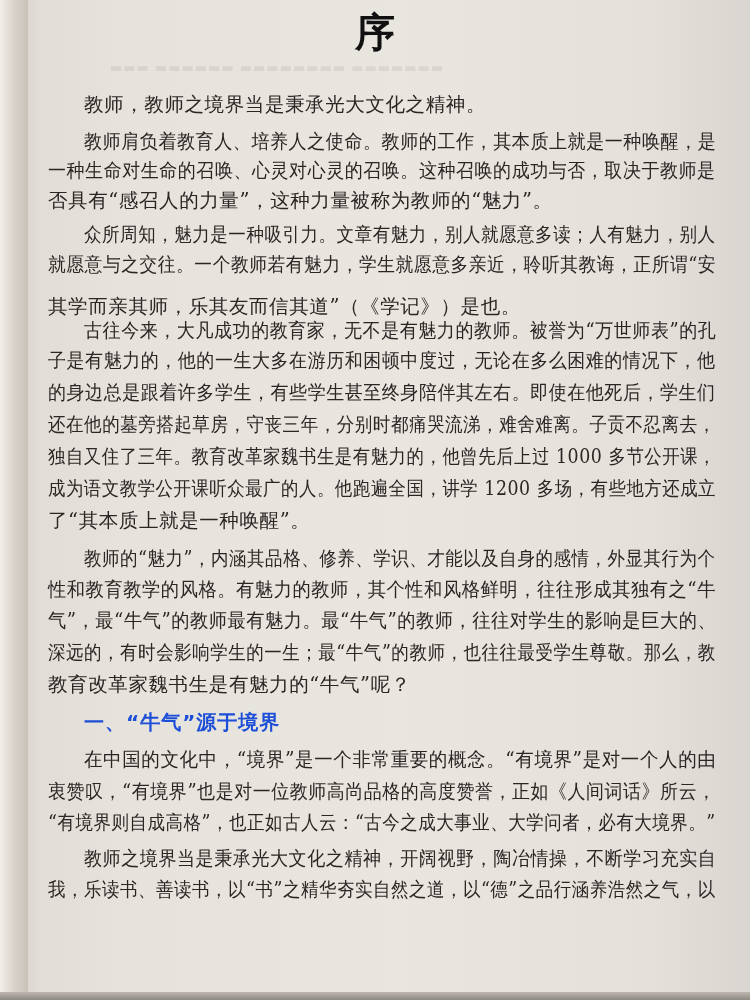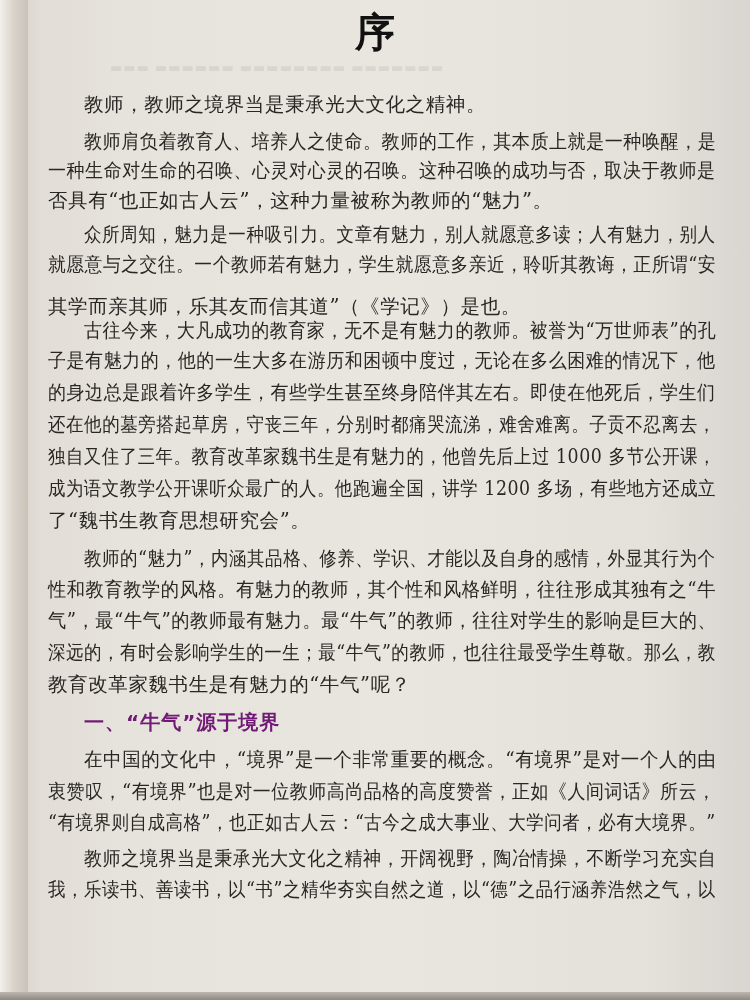--- a/index.html
+++ b/index.html
@@ -25,47 +25,47 @@
     font-size: 40px; font-weight: bold; color: #111;
   }
   .line {
     position: absolute; left: 48px; width: 668px; white-space: nowrap;
     font-size: 19.5px; line-height: 26px; letter-spacing: 0.6px;
     text-align: justify;
   }
   .line.indent { left: 84px; width: 632px; }
   .heading {
     position: absolute; left: 84px; font-size: 20px; font-weight: bold;
-    font-family: "DejaVu Sans", "Liberation Sans", sans-serif; color: #701a75;
+    font-family: "DejaVu Sans", "Liberation Sans", sans-serif; color: #1d4ed8;
     line-height: 26px; letter-spacing: 1px;
   }
 </style>
 </head>
 <body>
 
 <div class="page-shade"></div>
 <div class="ghost" style="top:60px;left:110px;">▬▬▬ ▬▬▬▬▬▬ ▬▬▬▬▬▬▬▬ ▬▬▬▬▬▬▬</div>
 
 <div class="title">序</div>
 
 <div id="body-lines">
     <div class="line indent" style="top: 92px;">教师，教师之境界当是秉承光大文化之精神。</div>
     <div class="line indent" style="top: 129px; transform: scaleX(0.925329); transform-origin: left top;">教师肩负着教育人、培养人之使命。教师的工作，其本质上就是一种唤醒，是</div>
     <div class="line" style="top: 158px; transform: scaleX(0.922652); transform-origin: left top;">一种生命对生命的召唤、心灵对心灵的召唤。这种召唤的成功与否，取决于教师是</div>
-    <div class="line" style="top: 188px;">否具有“也正如古人云”，这种力量被称为教师的“魅力”。</div>
+    <div class="line" style="top: 188px;">否具有“感召人的力量”，这种力量被称为教师的“魅力”。</div>
     <div class="line indent" style="top: 222px; transform: scaleX(0.897727); transform-origin: left top;">众所周知，魅力是一种吸引力。文章有魅力，别人就愿意多读；人有魅力，别人</div>
     <div class="line" style="top: 252px; transform: scaleX(0.910082); transform-origin: left top;">就愿意与之交往。一个教师若有魅力，学生就愿意多亲近，聆听其教诲，正所谓“安</div>
     <div class="line" style="top: 294px;">其学而亲其师，乐其友而信其道”（《学记》）是也。</div>
     <div class="line indent" style="top: 318px; transform: scaleX(0.923977); transform-origin: left top;">古往今来，大凡成功的教育家，无不是有魅力的教师。被誉为“万世师表”的孔</div>
     <div class="line" style="top: 348px; transform: scaleX(0.922652); transform-origin: left top;">子是有魅力的，他的一生大多在游历和困顿中度过，无论在多么困难的情况下，他</div>
     <div class="line" style="top: 380px; transform: scaleX(0.922652); transform-origin: left top;">的身边总是跟着许多学生，有些学生甚至终身陪伴其左右。即使在他死后，学生们</div>
     <div class="line" style="top: 412px; transform: scaleX(0.897849); transform-origin: left top;">还在他的墓旁搭起草房，守丧三年，分别时都痛哭流涕，难舍难离。子贡不忍离去，</div>
     <div class="line" style="top: 444px; transform: scaleX(0.891856); transform-origin: left top;">独自又住了三年。教育改革家魏书生是有魅力的，他曾先后上过 1000 多节公开课，</div>
     <div class="line" style="top: 476px; transform: scaleX(0.891856); transform-origin: left top;">成为语文教学公开课听众最广的人。他跑遍全国，讲学 1200 多场，有些地方还成立</div>
-    <div class="line" style="top: 508px;">了“魏书生教育思想研究会”。</div>
+    <div class="line" style="top: 508px;">了“其本质上就是一种唤醒”。</div>
     <div class="line indent" style="top: 546px; transform: scaleX(0.896454); transform-origin: left top;">教师的“魅力”，内涵其品格、修养、学识、才能以及自身的感情，外显其行为个</div>
     <div class="line" style="top: 577px; transform: scaleX(0.935574); transform-origin: left top;">性和教育教学的风格。有魅力的教师，其个性和风格鲜明，往往形成其独有之“牛</div>
     <div class="line" style="top: 608px; transform: scaleX(0.932961); transform-origin: left top;">气”，最“牛气”的教师最有魅力。最“牛气”的教师，往往对学生的影响是巨大的、</div>
     <div class="line" style="top: 640px; transform: scaleX(0.896644); transform-origin: left top;">深远的，有时会影响学生的一生；最“牛气”的教师，也往往最受学生尊敬。那么，教</div>
     <div class="line" style="top: 672px;">教育改革家魏书生是有魅力的“牛气”呢？</div>
     <div class="line indent" style="top: 747px; transform: scaleX(0.950376); transform-origin: left top;">在中国的文化中，“境界”是一个非常重要的概念。“有境界”是对一个人的由</div>
     <div class="line" style="top: 779px; transform: scaleX(0.921379); transform-origin: left top;">衷赞叹，“有境界”也是对一位教师高尚品格的高度赞誉，正如《人间词话》所云，</div>
     <div class="line" style="top: 810px; transform: scaleX(0.895442); transform-origin: left top;">“有境界则自成高格”，也正如古人云：“古今之成大事业、大学问者，必有大境界。”</div>
     <div class="line indent" style="top: 846px; transform: scaleX(0.925329); transform-origin: left top;">教师之境界当是秉承光大文化之精神，开阔视野，陶冶情操，不断学习充实自</div>
     <div class="line" style="top: 877px; transform: scaleX(0.895442); transform-origin: left top;">我，乐读书、善读书，以“书”之精华夯实自然之道，以“德”之品行涵养浩然之气，以</div>

